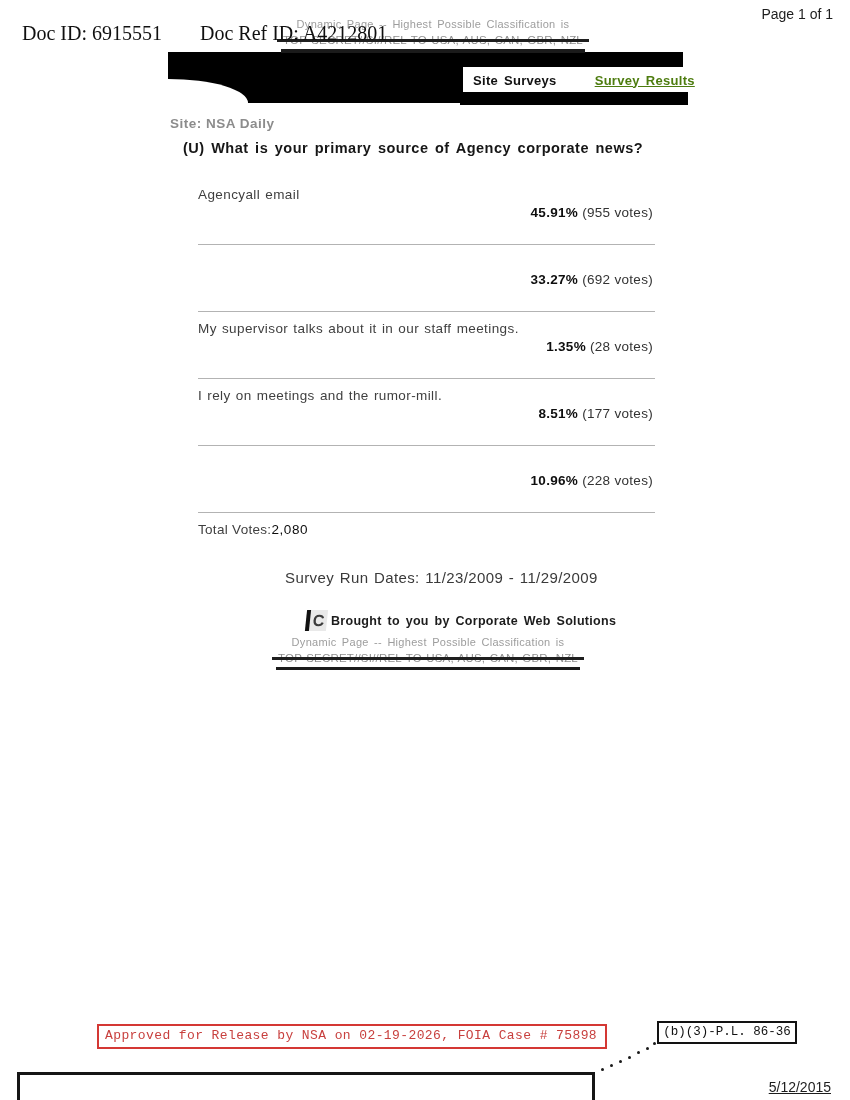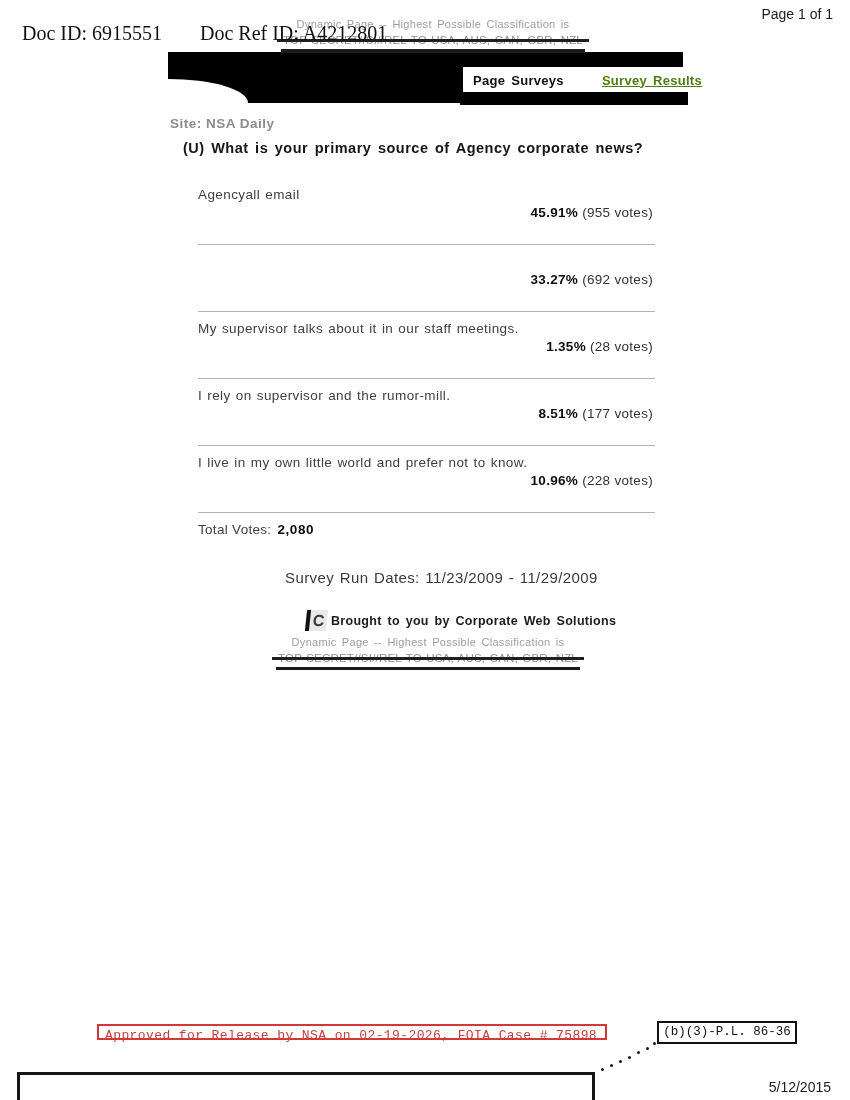--- a/index.html
+++ b/index.html
@@ -42,49 +42,49 @@
 
   .survey-list { left:198px; top:187px; width:457px; }
   .survey-item { position:relative; height:67px; }
   .opt-label { font-size:13.5px; color:#3f3f3f; letter-spacing:.4px; word-spacing:1px; }
   .opt-value { position:absolute; top:18px; right:2px; font-size:13.5px; white-space:nowrap; }
   .pct { font-weight:bold; color:#0e0e0e; letter-spacing:.3px; }
   .votes { color:#333; margin-left:4px; letter-spacing:.3px; }
   .sep { position:absolute; left:0; right:0; bottom:9px; border-bottom:1px solid #b3b3b3; }
 
   .total-line { left:198px; top:522px; font-size:13.5px; color:#3f3f3f; letter-spacing:.3px; }
-  .total-num { font-weight:bold; color:#0d0d0d; letter-spacing:.6px; margin-left:6px; }
+  .total-num { font-weight:normal; color:#0d0d0d; letter-spacing:.6px; }
 
   .run-dates { left:285px; top:569px; font-size:15px; color:#3a3a3a; letter-spacing:.4px; word-spacing:1px; }
 
   .branding { left:306px; top:610px; display:flex; align-items:center; }
   .cws-logo { width:21px; height:21px; background:#e9e9e9; border-left:4px solid #111;
               display:flex; align-items:center; justify-content:center;
               font-weight:bold; font-size:16px; color:#3c3c3c; transform:skewX(-6deg); }
   .branding-text { margin-left:4px; font-size:12.5px; font-weight:bold; color:#1c1c1c; letter-spacing:.3px; word-spacing:2px; }
 
   
-  .foia-stamp { left:97px; top:1024px; width:510px; height:16px; border:2px solid #d43834;
+  .foia-stamp { left:97px; top:1024px; width:510px; height:25px; border:2px solid #d43834;
                 color:#c8403e; font-family:"Liberation Mono", monospace; font-size:13px;
                 line-height:20px; padding-left:6px; letter-spacing:.4px; white-space:nowrap; }
   .exemption-box { left:657px; top:1021px; width:140px; height:23px; border:2px solid #121212;
                    font-family:"Liberation Mono", monospace; font-size:12.5px; color:#111;
                    text-align:center; line-height:19px; white-space:nowrap; }
   .dot { position:absolute; width:3px; height:3px; background:#1a1a1a; border-radius:50%; }
   .dot:nth-child(1){ left:601px; top:1068px; }
   .dot:nth-child(2){ left:610px; top:1064px; }
   .dot:nth-child(3){ left:619px; top:1060px; }
   .dot:nth-child(4){ left:628px; top:1056px; }
   .dot:nth-child(5){ left:637px; top:1051px; }
   .dot:nth-child(6){ left:646px; top:1047px; }
   .dot:nth-child(7){ left:653px; top:1042px; }
 
   .bottom-rect { left:17px; top:1072px; width:578px; height:28px;
                  border:3px solid #161616; border-bottom:none; background:#fff; }
-  .print-date { right:19px; top:1079px; font-size:14px; color:#1d1d1d; }
+  .print-date { right:19px; top:1079px; font-size:14px; color:#1d1d1d;text-decoration:underline; }
 </style>
 </head>
 <body>
 
 <div class="abs page-number">Page 1 of 1</div>
 
 <div class="abs class-block class-top">
   <div class="class-line1">Dynamic Page -- Highest Possible Classification is</div>
   <span class="class-line2-wrap">
     <span class="class-line2">TOP SECRET//SI//REL TO USA, AUS, CAN, GBR, NZL</span>
@@ -92,21 +92,21 @@
 </div>
 
 <div class="abs doc-line">
   <span>Doc ID: 6915551</span><span class="doc-ref">Doc Ref ID: A4212801</span>
 </div>
 
 <div class="abs hdr-top-bar"></div>
 <div class="abs hdr-left-block"></div>
 <div class="abs hdr-curve"></div>
 <div class="abs hdr-tab-band">
-  <span class="tab tab-active">Page Surveys</span>
+  <span class="tab tab-active">Site Surveys</span>
   <span class="tab tab-link">Survey Results</span>
 </div>
 <div class="abs hdr-bot-bar"></div>
 
 <div class="abs site-label">Site: NSA Daily</div>
 <div class="abs question">(U) What is your primary source of Agency corporate news?</div>
 
 <div class="abs survey-list">
   <div class="survey-item">
     <div class="opt-label">Agencyall email</div>
@@ -122,28 +122,27 @@
     <div class="sep"></div>
   </div>
   <div class="survey-item">
     <div class="opt-label">My supervisor talks about it in our staff meetings.</div>
     <div class="opt-value">
       <span class="pct">1.35%</span><span class="votes">(28 votes)</span>
     </div>
     <div class="sep"></div>
   </div>
   <div class="survey-item">
-    <div class="opt-label">I rely on supervisor and the rumor-mill.</div>
+    <div class="opt-label">I rely on meetings and the rumor-mill.</div>
     <div class="opt-value">
       <span class="pct">8.51%</span><span class="votes">(177 votes)</span>
     </div>
     <div class="sep"></div>
   </div>
   <div class="survey-item">
-    <div class="opt-label">I live in my own little world and prefer not to know.</div>
     <div class="opt-value">
       <span class="pct">10.96%</span><span class="votes">(228 votes)</span>
     </div>
     <div class="sep"></div>
   </div>
 </div>
 
 <div class="abs total-line">
   <span>Total Votes:</span><span class="total-num">2,080</span>
 </div>

